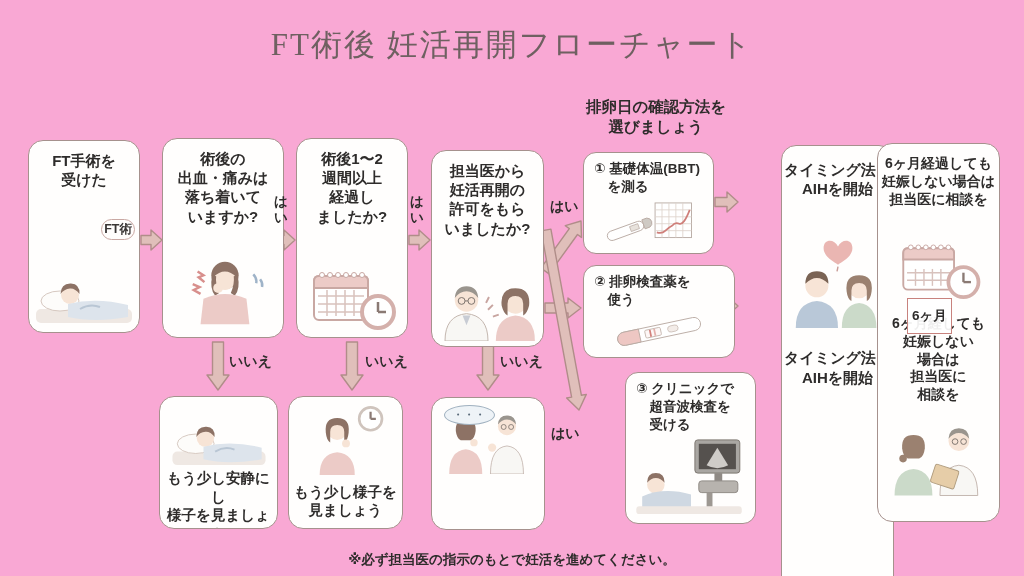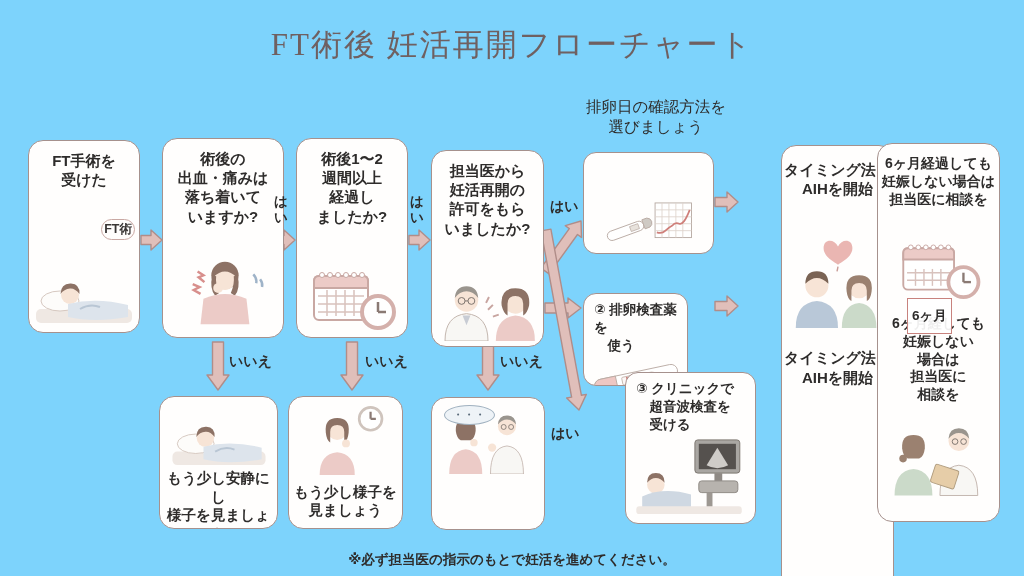--- a/index.html
+++ b/index.html
@@ -1,36 +1,36 @@
 <!DOCTYPE html>
 <html><head>
 <meta charset="utf-8">
 <style>
   html,body{margin:0;padding:0;background:#fdfdfc;}
-  #canvas{position:relative;width:1024px;height:576px;overflow:hidden;background:#7dd3fc;
+  #canvas{position:relative;width:1024px;height:576px;overflow:hidden;background:#f9a8d4;
     font-family:"Liberation Sans","DejaVu Sans",sans-serif;}
   .title{position:absolute;top:24px;left:0;right:0;text-align:center;
     font-family:"Liberation Serif","DejaVu Serif",serif;font-size:31px;color:#6f6061;letter-spacing:2px;}
   #arrow-layer{position:absolute;left:0;top:0;z-index:1;pointer-events:none;}
   .node{position:absolute;background:#fffefd;border:1.6px solid #a6918d;border-radius:15px;
     box-sizing:border-box;z-index:2;display:flex;flex-direction:column;align-items:center;overflow:hidden;}
   .opt{border-radius:13px;}
   .node-text{font-weight:bold;color:#2e2c2b;white-space:pre-line;text-align:center;line-height:1.28;}
   .step-text{font-size:15px;padding-top:10px;}
   .opt-text{font-size:13.5px;text-align:left;align-self:flex-start;padding:7px 0 0 10px;line-height:1.35;}
   .fall-text{font-size:14.5px;margin-top:auto;padding-bottom:8px;}
   .timing-text{font-size:15px;}
   .follow-text{font-size:14px;}
   .ill{margin-top:auto;margin-bottom:5px;flex-shrink:0;}
   .lbl{position:absolute;font-weight:bold;color:#2e2c2b;z-index:3;font-size:14px;line-height:1;}
   .lbl-v{width:18px;word-break:break-all;line-height:1.2;text-align:center;font-size:13.5px;}
   .bubble{position:absolute;border:1.5px solid #c9a8a3;background:#fffdfc;border-radius:13px;
     font-size:12.5px;font-weight:bold;padding:1px 2px;color:#3a3635;z-index:3;}
   .chooser{position:absolute;left:558px;top:97px;width:196px;text-align:center;font-size:15.5px;
-    font-weight:normal;white-space:pre-line;color:#2e2c2b;line-height:1.3;z-index:2;}
+    font-weight:bold;white-space:pre-line;color:#2e2c2b;line-height:1.3;z-index:2;}
   .footnote{position:absolute;top:551px;left:0;right:0;text-align:center;font-size:13.5px;
     font-weight:bold;color:#2e2c2b;}
   .cal-label{position:absolute;border:1.5px solid #c8827d;background:rgba(255,255,255,.92);
     padding:8px 4px;font-size:13.5px;font-weight:bold;color:#2e2c2b;z-index:3;margin-top:40px;}
   .dots-bubble{position:absolute;left:12px;top:7px;border:1.3px solid #9fb0bf;background:#eef3f7;
     border-radius:50%;padding:2px 8px;font-size:10px;font-weight:bold;color:#5a6b7a;letter-spacing:1px;z-index:3;}
 </style>
 </head>
 <body>
 
@@ -136,20 +136,22 @@
       <path d="M60 88 Q60 64 80 62 Q100 64 100 88 Z" fill="#eccbc7"></path>
       <circle cx="80" cy="48" r="12" fill="#f7e4d6"></circle>
       <path d="M66 52 q-2 -18 14 -18 q16 0 14 18 q-2 8 -6 10 l0 -12 q0 -8 -8 -8 q-8 0 -8 8 l0 12 q-4 -2 -6 -10" fill="#8d7265"></path>
     </svg>
   </div>
 
   <div class="chooser">排卵日の確認方法を
 選びましょう</div>
 
   <div class="node opt" style="left:583px;top:152px;width:131px;height:102px;">
+    <div class="node-text opt-text">① 基礎体温(BBT)
+　を測る</div>
     <svg class="ill" width="110" height="52" viewBox="0 0 110 60">
       <g transform="rotate(-20 30 40)">
         <rect x="6" y="34" width="44" height="11" rx="5.5" fill="#fff" stroke="#b9aba3"></rect>
         <rect x="34" y="36.5" width="10" height="6" fill="#e8e2dc" stroke="#b9aba3" stroke-width="0.8"></rect>
         <path d="M50 34 h6 q4 1.5 4 5.5 q0 4 -4 5.5 h-6 z" fill="#cfcac4" stroke="#b9aba3"></path>
       </g>
       <rect x="62" y="8" width="42" height="40" fill="#fff" stroke="#b3a59d"></rect>
       <g stroke="#ddd3cc" stroke-width="1">
         <line x1="62" y1="16" x2="104" y2="16"></line>
           <line x1="62" y1="24" x2="104" y2="24"></line>
@@ -157,21 +159,21 @@
           <line x1="62" y1="40" x2="104" y2="40"></line>
         <line x1="70" y1="8" x2="70" y2="48"></line>
           <line x1="78" y1="8" x2="78" y2="48"></line>
           <line x1="86" y1="8" x2="86" y2="48"></line>
           <line x1="94" y1="8" x2="94" y2="48"></line>
       </g>
       <path d="M64 42 q6 2 10 -2 t8 -6 q3 -4 8 -2 t12 -16" fill="none" stroke="#cf7f7a" stroke-width="2"></path>
     </svg>
   </div>
 
-  <div class="node opt" style="left:583px;top:265px;width:105px;height:93px;margin-top:28px;">
+  <div class="node opt" style="left:583px;top:265px;width:152px;height:93px;">
     <div class="node-text opt-text">② 排卵検査薬を
 　使う</div>
     <svg class="ill" width="118" height="44" viewBox="0 0 120 50">
       <g transform="rotate(-12 60 25)">
         <rect x="12" y="18" width="96" height="15" rx="7.5" fill="#fff" stroke="#b9aba3"></rect>
         <path d="M19.5 18 h18 v15 h-18 a7.5 7.5 0 0 1 0 -15 z" fill="#eec7c3" stroke="#b9aba3"></path>
         <rect x="44" y="21" width="18" height="9" rx="1.5" fill="#fdf7f6" stroke="#c5b7af"></rect>
         <line x1="50" y1="21.5" x2="50" y2="29.5" stroke="#d2817c" stroke-width="2"></line>
         <line x1="55" y1="21.5" x2="55" y2="29.5" stroke="#e4b0ac" stroke-width="2"></line>
         <rect x="70" y="22" width="12" height="7" rx="3.5" fill="#f3ece8" stroke="#c5b7af" stroke-width="0.8"></rect>

